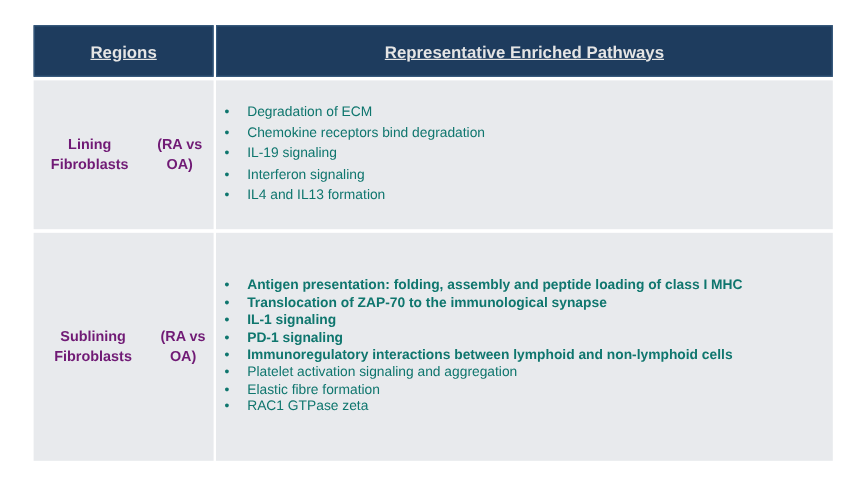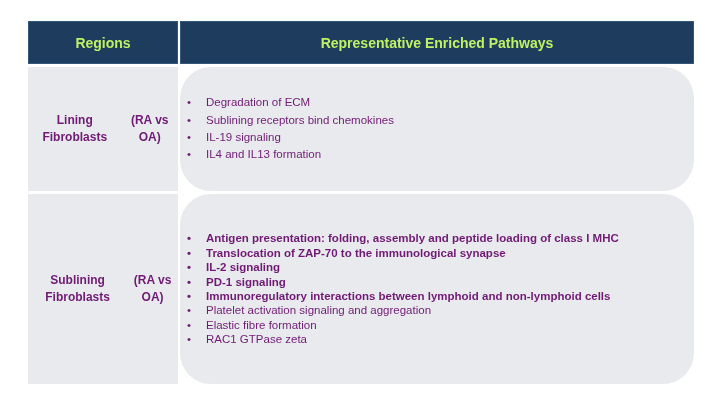--- a/index.html
+++ b/index.html
@@ -25,47 +25,47 @@
     grid-template-rows: 43px 124px 190px;
     column-gap: 2px;
     row-gap: 3px;
   }
   .cell {
     box-sizing: border-box;
   }
   .header-cell {
     background: var(--header-bg, #1E3C5E);
     border: 1px solid #34587c;
-    color: #bef264;
+    color: #e5e5e5;
     font-weight: bold;
     font-size: 14px;
     display: flex;
     align-items: center;
     justify-content: center;
     text-align: center;
+    text-decoration: underline;
   }
   .region-cell {
     background: var(--row-bg, #E8EAED);
     color: #701a75;
     font-weight: bold;
     font-size: 12px;
     line-height: 17px;
     display: flex;
     flex-direction: row;
     align-items: center;
     justify-content: center;
     text-align: center;
   }
   .pathways-cell {
     background: var(--row-bg, #E8EAED);
-    color: #701a75;
+    color: #0f766e;
     display: flex;
     flex-direction: column;
     justify-content: center;
-    border-radius: 31px;
   }
   .pathway-list {
     list-style: none;
     margin: 0;
     padding: 0 6px 0 5px;
     font-size: 11.5px;
   }
   .pathway-list li {
     position: relative;
     padding-left: 21px;
@@ -89,35 +89,36 @@
     <div class="cell header-cell">Regions</div>
     <div class="cell header-cell">Representative Enriched Pathways</div>
 
     <div class="cell region-cell row-lining">
       <span>Lining Fibroblasts</span>
       <span>(RA vs OA)</span>
     </div>
     <div class="cell pathways-cell row-lining">
       <ul class="pathway-list">
           <li>Degradation of ECM</li>
-          <li>Sublining receptors bind chemokines</li>
+          <li>Chemokine receptors bind degradation</li>
           <li>IL-19 signaling</li>
+          <li>Interferon signaling</li>
           <li>IL4 and IL13 formation</li>
         </ul>
     </div>
 
     <div class="cell region-cell row-sublining">
       <span>Sublining Fibroblasts</span>
       <span>(RA vs OA)</span>
     </div>
     <div class="cell pathways-cell row-sublining">
       <ul class="pathway-list">
           <li class="bold">Antigen presentation: folding, assembly and peptide loading of class I MHC</li>
           <li class="bold">Translocation of ZAP-70 to the immunological synapse</li>
-          <li class="bold">IL-2 signaling</li>
+          <li class="bold">IL-1 signaling</li>
           <li class="bold">PD-1 signaling</li>
           <li class="bold">Immunoregulatory interactions between lymphoid and non-lymphoid cells</li>
           <li>Platelet activation signaling and aggregation</li>
           <li>Elastic fibre formation</li>
           <li>RAC1 GTPase zeta</li>
         </ul>
     </div>
 
   </div>
 </div>

